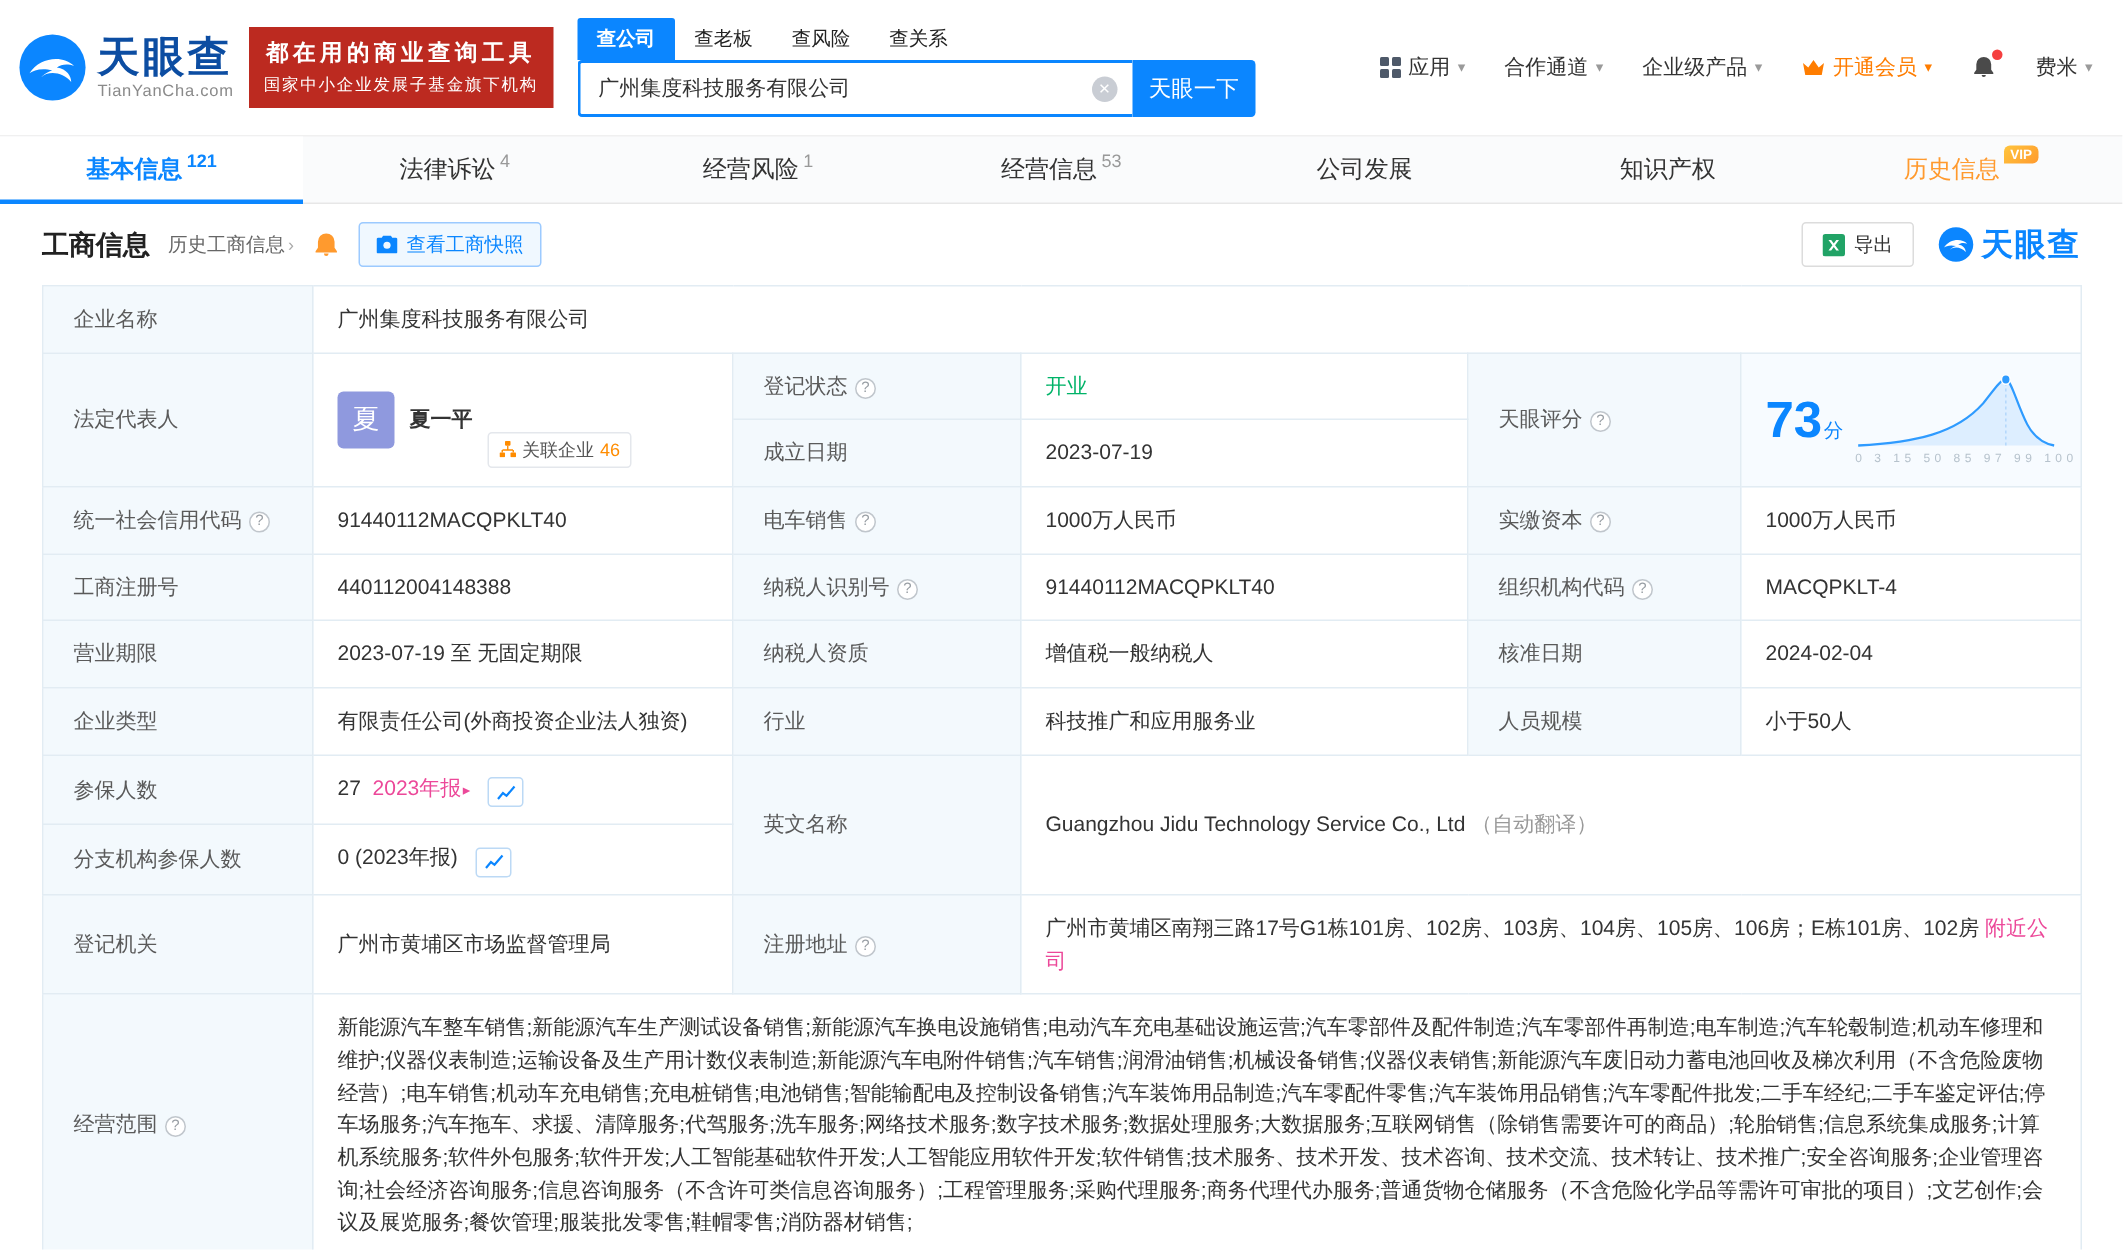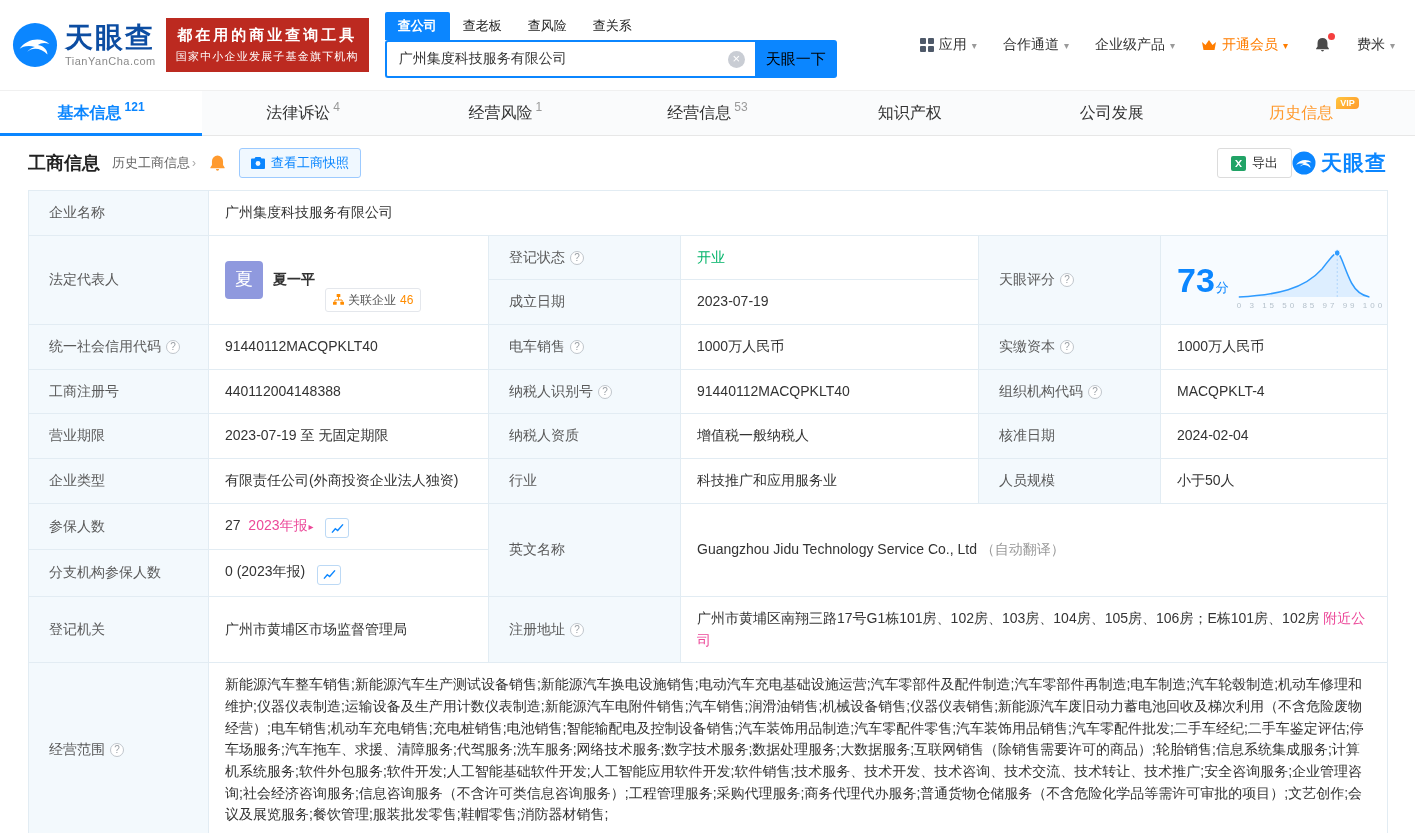--- a/index.html
+++ b/index.html
@@ -22,21 +22,21 @@
   .promo-line2 { font-size:11px; letter-spacing:1.2px; margin-top:4px; }
 
   .search-area { margin-left:16px; flex:none; }
   .search-tabs { display:flex; align-items:flex-end; }
   .stab { font-size:13px; padding:5px 13px; color:#222; cursor:pointer; }
   .stab.active { background:#0b86ff; color:#fff; font-weight:bold; border-radius:2px 2px 0 0; }
   .search-row { display:flex; }
   .search-box { width:370px; height:38px; border:2px solid #0b86ff; border-right:none; border-radius:3px 0 0 3px; display:flex; align-items:center; background:#fff; }
   .search-box input { flex:1; border:none; outline:none; font-size:14px; padding:0 12px; color:#333; font-family:inherit; background:transparent; }
   .clear-icon { width:17px; height:17px; border-radius:50%; background:#c9cdd4; color:#fff; font-size:13px; line-height:16px; text-align:center; margin-right:10px; cursor:pointer; flex:none; }
-  .search-btn { width:82px; height:38px; background:#0b86ff; color:#000000; border:none; font-size:15px; border-radius:0 3px 3px 0; cursor:pointer; font-family:inherit; }
+  .search-btn { width:82px; height:38px; background:#0b86ff; color:#ffffff; border:none; font-size:15px; border-radius:0 3px 3px 0; cursor:pointer; font-family:inherit; }
 
   .top-menu { margin-left:auto; display:flex; align-items:center; gap:26px; font-size:14px; color:#333; flex:none; }
   .menu-item { display:flex; align-items:center; gap:5px; cursor:pointer; white-space:nowrap; }
   .caret { font-size:10px; color:#9a9a9a; }
   .vip-item { color:#ff7d00; }
   .vip-item .caret { color:#ff7d00; }
   .bell-wrap { position:relative; cursor:pointer; display:flex; }
   .bell-dot { position:absolute; top:-3px; right:-4px; width:7px; height:7px; background:#f53f3f; border-radius:50%; }
 
   
@@ -49,21 +49,21 @@
   .ntab.vip-tab { color:#ff9a2e; }
   .vip-badge { display:inline-block; transform:translateY(-10px); background:linear-gradient(135deg,#ffc53d,#ff9a2e); color:#fff; font-size:9px; font-weight:bold; padding:1px 4px; border-radius:4px 4px 4px 0; line-height:1.2;text-align:center; }
 
   
   .section-row { display:flex; align-items:center; padding:12px 28px 10px 28px; gap:12px; }
   .section-title { font-size:18px; font-weight:bold; color:#222; }
   .history-link { font-size:13px; color:#666; display:flex; align-items:center; gap:2px; }
   .arrow { color:#aaa; font-size:12px; }
   .bell-btn { display:flex; cursor:pointer; }
   .snapshot-btn { display:flex; align-items:center; gap:6px; border:1px solid #9ccaff; background:#f0f8ff; color:#0b86ff; font-size:13px; padding:5px 11px; border-radius:3px; cursor:pointer; font-family:inherit; }
-  .right-tools { margin-left:auto; display:flex; align-items:center; }
+  .right-tools { margin-left:auto; display:flex; align-items:center; gap:16px; }
   .export-btn { display:flex; align-items:center; gap:6px; border:1px solid #dcdcdc; background:#fff; padding:5px 13px; border-radius:3px; font-size:13px; color:#333; cursor:pointer; font-family:inherit; }
   .corner-logo { display:flex; align-items:center; gap:5px; cursor:pointer; }
   .corner-logo .txt { font-size:21px; font-weight:bold; color:#0b86ff; letter-spacing:1px; }
 
   
   .info-table { width:1359px; margin:2px 28px 0; border-collapse:collapse; table-layout:fixed; font-size:14px; }
   .info-table td { border:1px solid #e2ecf3; padding:11px 16px; vertical-align:middle; line-height:1.55; color:#333; word-break:break-all; }
   td.lbl { background:#f3f9fd; color:#5a5a5a; padding-left:20px; }
   .q { display:inline-block; width:14px; height:14px; border:1px solid #c0c6cc; border-radius:50%; color:#9aa0a6; font-size:10px; line-height:12px; text-align:center; margin-left:5px; vertical-align:1px; cursor:pointer; background:#fff; }
 
@@ -175,24 +175,24 @@
   </div>
   <div class="ntab">
     <span>经营风险</span>
     <span class="cnt">1</span>
   </div>
   <div class="ntab">
     <span>经营信息</span>
     <span class="cnt">53</span>
   </div>
   <div class="ntab">
+    <span>公司发展</span>
+  </div>
+  <div class="ntab">
     <span>知识产权</span>
-  </div>
-  <div class="ntab">
-    <span>公司发展</span>
   </div>
   <div class="ntab vip-tab">
     <span>历史信息</span>
     <span class="vip-badge">VIP</span>
   </div>
 </nav>
 
 <div class="section-row">
   <span class="section-title">工商信息</span>
   <a class="history-link">

